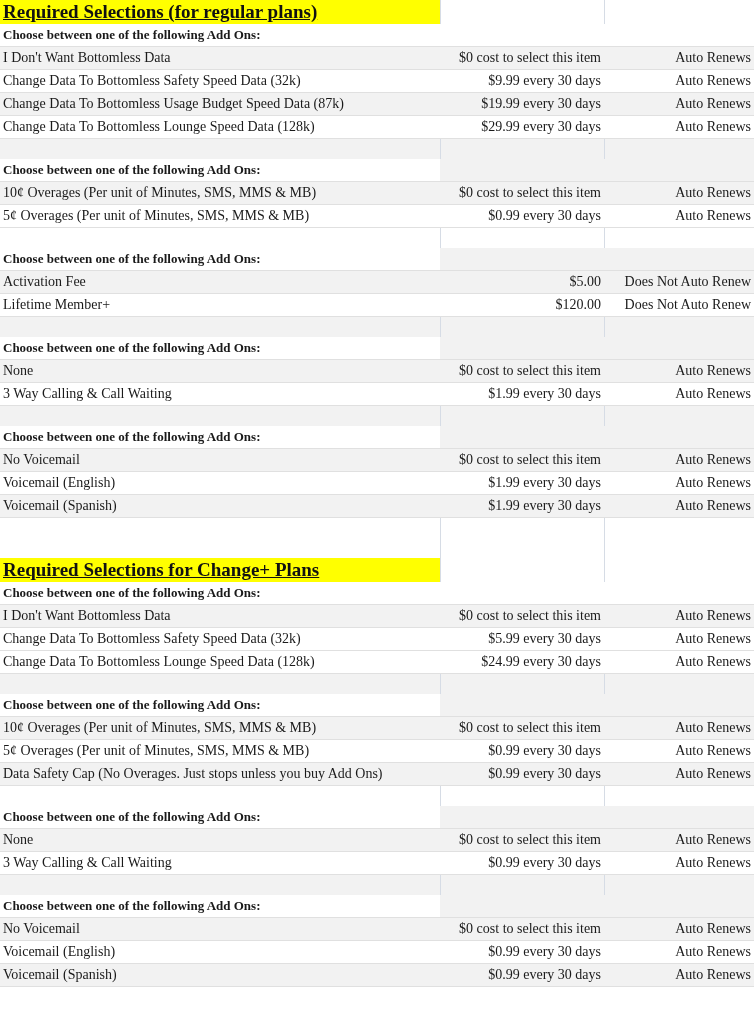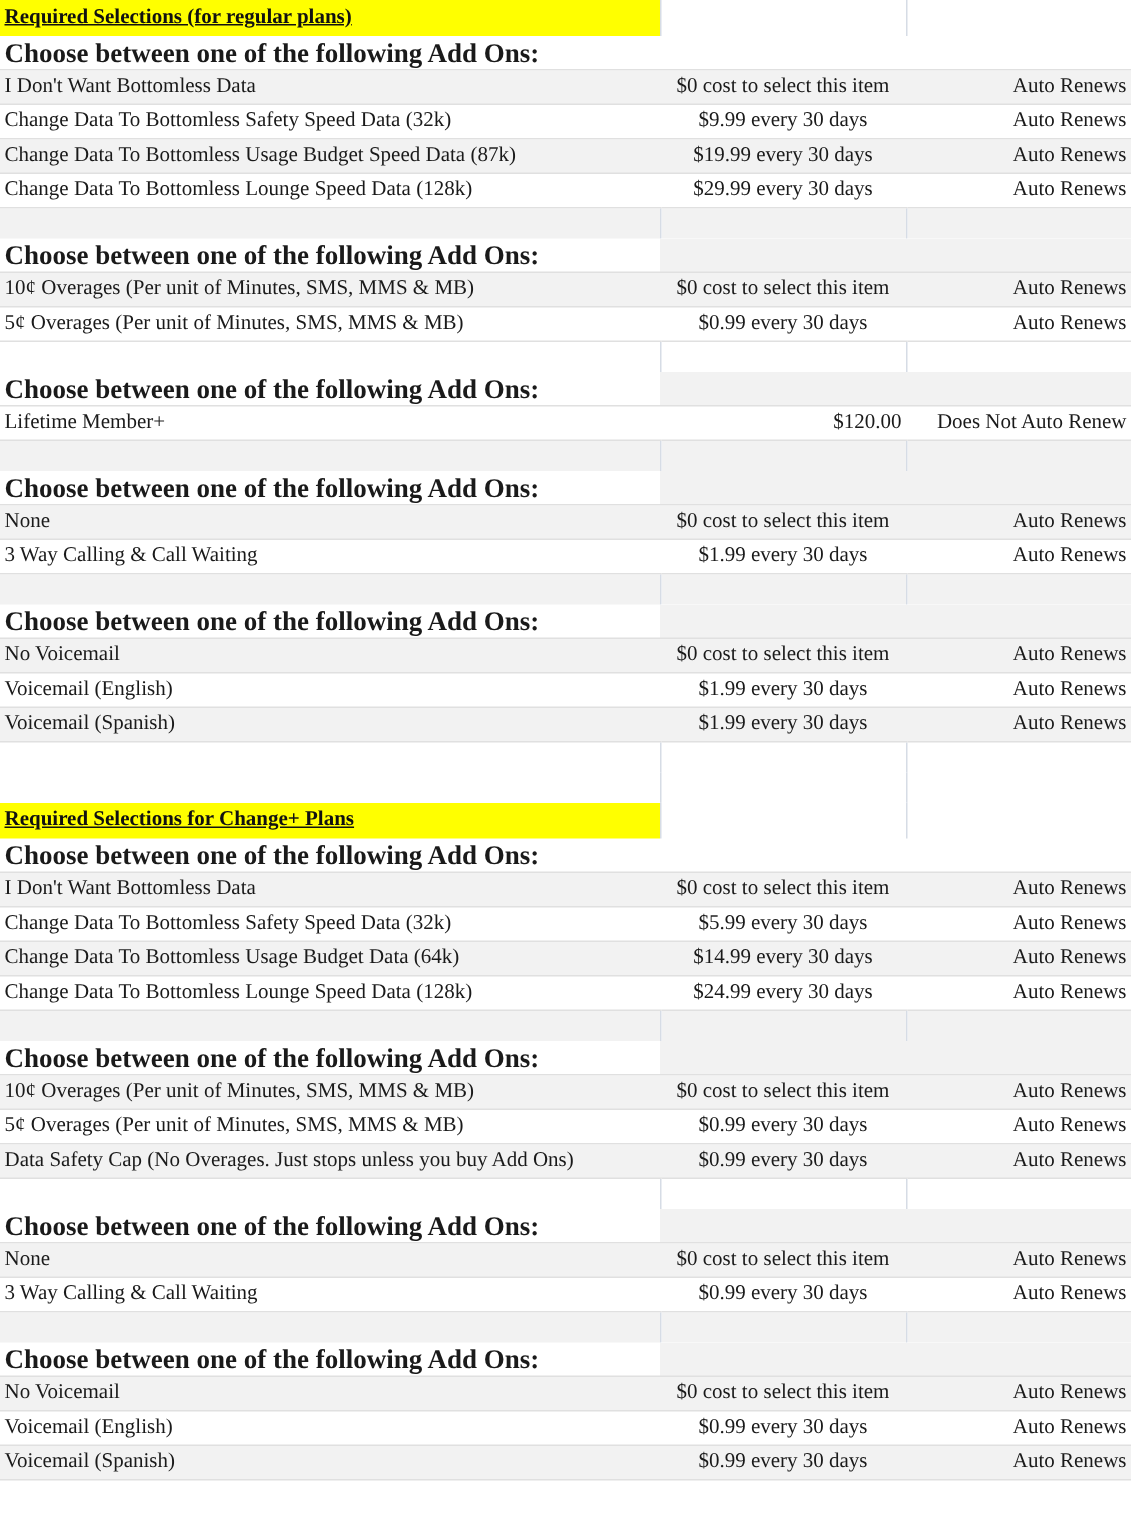--- a/index.html
+++ b/index.html
@@ -43,48 +43,48 @@
   tr.data td {
     border-top: 1px solid #e0e0e0;
     border-bottom: 1px solid #e0e0e0;
     height: 22px;
   }
 
   
   tr.grouphdr td {
     height: 22px;
     font-weight: bold;
-    font-size: 18px;
+    font-size: 13px;
   }
 
   
   tr.spacer td { height: 20px; }
 
   
   tr.rule td.col2,
   tr.rule td.col3 {
     border-left: 1px solid #d6dce5;
   }
 
   
   td.banner {
     background: #ffff00 !important;
     font-weight: bold;
-    font-size: 14px;
+    font-size: 19px;
     color: #111;
     height: 24px;
   }
   td.banner span.u {
     text-decoration: underline;
   }
   tr.bannerrow td.col2 { border-left: 1px solid #d6dce5; }
   tr.bannerrow td.col3 { border-left: 1px solid #d6dce5; }
 
   
-  td.col2 { text-align: center; }
+  td.col2 { text-align: right; }
   td.col2.num { text-align: right; }
   td.col3 { text-align: right; }
 
   td.col1 { text-align: left; }
 </style>
 </head>
 <body>
 
 <table class="sheet">
   <colgroup>
@@ -146,20 +146,25 @@
       <tr class="spacer plain rule">
         <td class="col1">&nbsp;</td>
         <td class="col2">&nbsp;</td>
         <td class="col3">&nbsp;</td>
       </tr>
       <tr class="grouphdr plain">
         <td class="col1">Choose between one of the following Add Ons:</td>
         <td class="col2" style="background: rgb(242, 242, 242);">&nbsp;</td>
         <td class="col3" style="background: rgb(242, 242, 242);">&nbsp;</td>
       </tr>
+      <tr class="data shade">
+        <td class="col1">Activation Fee</td>
+        <td class="col2 num">$5.00</td>
+        <td class="col3">Does Not Auto Renew</td>
+      </tr>
       <tr class="data plain">
         <td class="col1">Lifetime Member+</td>
         <td class="col2 num">$120.00</td>
         <td class="col3">Does Not Auto Renew</td>
       </tr>
       <tr class="spacer shade rule">
         <td class="col1">&nbsp;</td>
         <td class="col2">&nbsp;</td>
         <td class="col3">&nbsp;</td>
       </tr>
@@ -226,25 +231,20 @@
       <tr class="data shade">
         <td class="col1">I Don't Want Bottomless Data</td>
         <td class="col2">$0 cost to select this item</td>
         <td class="col3">Auto Renews</td>
       </tr>
       <tr class="data plain">
         <td class="col1">Change Data To Bottomless Safety Speed Data (32k)</td>
         <td class="col2">$5.99 every 30 days</td>
         <td class="col3">Auto Renews</td>
       </tr>
-      <tr class="data shade">
-        <td class="col1">Change Data To Bottomless Usage Budget Data (64k)</td>
-        <td class="col2">$14.99 every 30 days</td>
-        <td class="col3">Auto Renews</td>
-      </tr>
       <tr class="data plain">
         <td class="col1">Change Data To Bottomless Lounge Speed Data (128k)</td>
         <td class="col2">$24.99 every 30 days</td>
         <td class="col3">Auto Renews</td>
       </tr>
       <tr class="spacer shade rule">
         <td class="col1">&nbsp;</td>
         <td class="col2">&nbsp;</td>
         <td class="col3">&nbsp;</td>
       </tr>

